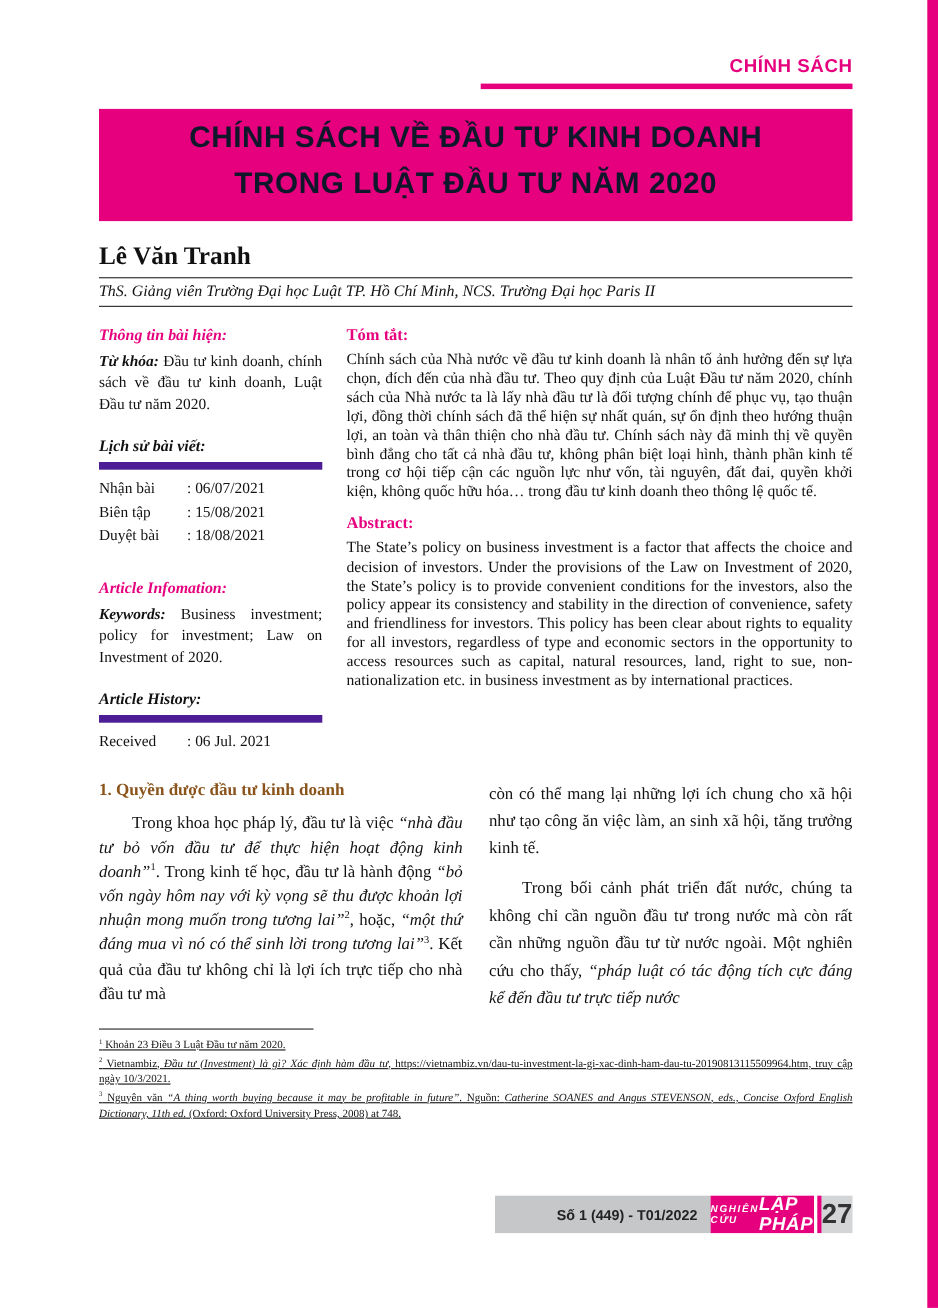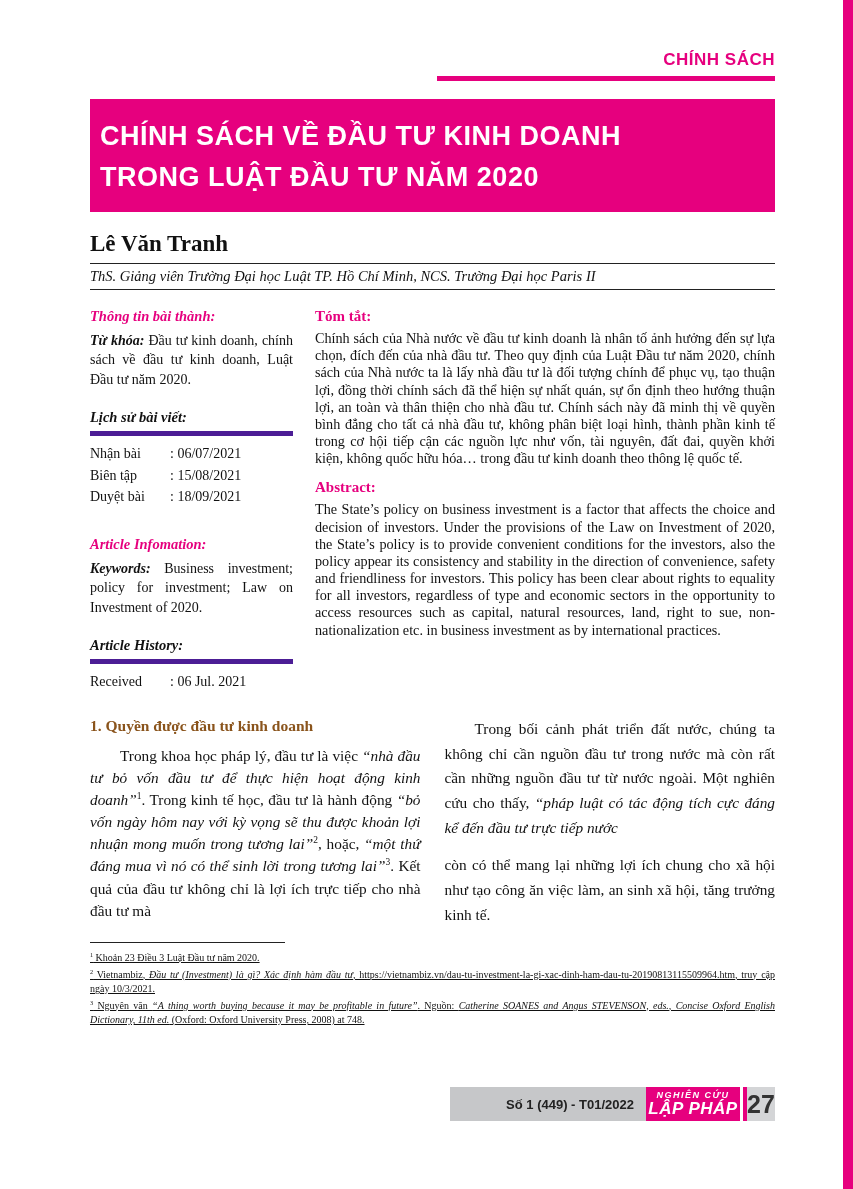--- a/index.html
+++ b/index.html
@@ -6,34 +6,34 @@
   html,body { background:#ffffff; }
   body { font-family:"Liberation Serif", serif; color:#111; }
   .page { position:relative; width:853px; height:1189px; background:#fff; padding:50px 78px 0 90px; overflow:hidden; }
 
   .edge-strip { position:absolute; top:0; right:0; width:10px; height:100%; background:var(--magenta,#e6007e); }
 
   .topbar { text-align:right; }
   .category { font-family:"Liberation Sans", sans-serif; font-weight:bold; font-size:17px; color:var(--magenta,#e6007e); letter-spacing:.5px; }
   .category-rule { margin-top:6px; margin-left:auto; width:338px; height:5px; background:var(--magenta,#e6007e); }
 
-  .title-banner { margin-top:18px; background:var(--magenta,#e6007e); color:#ffffff; text-align:left; padding:17px 10px 15px; }
+  .title-banner { margin-top:18px; background:var(--magenta,#e6007e); color:#0f172a; text-align:center; padding:6px 10px 15px; }
   .title-line { font-family:"Liberation Sans", sans-serif; font-weight:bold; font-size:27px; line-height:1.5; letter-spacing:.5px; }
 
   .author { margin-top:19px; font-size:23px; font-weight:bold; }
   .affiliation-box { margin-top:6px; border-top:1px solid #222; border-bottom:1px solid #222; padding:4px 0; }
   .affiliation { font-style:italic; font-size:14.5px; }
 
   .meta { display:flex; gap:22px; margin-top:18px; }
   .meta-left { width:203px; flex:none; }
   .meta-right { flex:1; }
   .meta-heading { color:var(--magenta,#e6007e); font-weight:bold; font-style:italic; font-size:14.5px; margin-bottom:6px; }
   .meta-heading.en { margin-top:28px; }
   .meta-text { font-size:14px; text-align:justify; line-height:1.38; }
-  .hist-heading { font-weight:bold; font-style:italic; font-size:14.5px; margin-top:20px; padding-bottom:5px; border-bottom:5px solid #4c1d95; }
+  .hist-heading { font-weight:bold; font-style:italic; font-size:14.5px; margin-top:20px; padding-bottom:5px; border-bottom:7px solid #4c1d95; }
   .hist-table { margin-top:7px; font-size:14px; }
   .hist-row { display:flex; line-height:1.55; }
   .hist-label { width:80px; flex:none; }
 
   .abs-heading { color:var(--magenta,#e6007e); font-weight:bold; font-size:15px; margin-bottom:5px; }
   .abs-text { font-size:14.2px; text-align:justify; line-height:1.21; }
   .abs-text + .abs-heading { margin-top:12px; }
 
   .body-cols { display:flex; gap:24px; margin-top:24px; }
   .col { flex:1; min-width:0; }
@@ -47,21 +47,21 @@
   .footnotes { margin-top:8px; }
   .footnote { font-size:10px; text-align:justify; line-height:1.45; margin-top:2px;text-decoration:underline; }
 
   sup { font-size:.62em; vertical-align:super; line-height:0; }
   .it { font-style:italic; }
   .bd { font-weight:bold; }
 
   .footer { position:absolute; bottom:68px; left:90px; right:78px; height:34px; display:flex; justify-content:flex-end; align-items:stretch; }
   .issue-bar { background:var(--footer-bar,#c6c7c9); width:196px; display:flex; align-items:center; justify-content:flex-end; padding-right:12px; }
   .issue-text { font-family:"Liberation Sans", sans-serif; font-weight:bold; font-size:13px; color:#222; }
-  .logo-block { background:var(--magenta,#e6007e); width:94px; display:flex; flex-direction:column; align-items:center; justify-content:center; color:#fff; font-family:"Liberation Sans", sans-serif; font-style:italic; }
+  .logo-block { background:var(--magenta,#e6007e); width:94px; display:flex; flex-direction:row; align-items:center; justify-content:center; color:#fff; font-family:"Liberation Sans", sans-serif; font-style:italic; }
   .logo-top { font-size:9px; font-weight:bold; letter-spacing:1.5px; }
   .logo-bottom { font-size:17px; font-weight:bold; letter-spacing:.5px; line-height:1.05; }
   .logo-divider { width:4px; background:var(--magenta,#e6007e); margin-left:3px; }
   .pagenum-block { background:var(--pagenum-bg,#d4d5d7); width:28px; display:flex; align-items:center; justify-content:flex-start; }
   .pagenum { font-family:"Liberation Sans", sans-serif; font-weight:bold; font-size:25px; color:#333; }
 </style>
 </head>
 <body>
 
 <div class="page">
@@ -78,36 +78,36 @@
   </div>
 
   <div class="author">Lê Văn Tranh</div>
 
   <div class="affiliation-box">
     <div class="affiliation">ThS. Giảng viên Trường Đại học Luật TP. Hồ Chí Minh, NCS. Trường Đại học Paris II</div>
   </div>
 
   <div class="meta">
     <aside class="meta-left">
-      <div class="meta-heading">Thông tin bài thành:</div>
+      <div class="meta-heading">Thông tin bài hiện:</div>
       <p class="meta-text"><span class="it bd">Từ khóa:</span><span> Đầu tư kinh doanh, chính sách về đầu tư kinh doanh, Luật Đầu tư năm 2020.</span></p>
 
       <div class="hist-heading">Lịch sử bài viết:</div>
       <div class="hist-table">
         <div class="hist-row">
           <span class="hist-label">Nhận bài</span>
           <span class="hist-value">: 06/07/2021</span>
         </div>
         <div class="hist-row">
           <span class="hist-label">Biên tập</span>
           <span class="hist-value">: 15/08/2021</span>
         </div>
         <div class="hist-row">
           <span class="hist-label">Duyệt bài</span>
-          <span class="hist-value">: 18/09/2021</span>
+          <span class="hist-value">: 18/08/2021</span>
         </div>
       </div>
 
       <div class="meta-heading en">Article Infomation:</div>
       <p class="meta-text"><span class="it bd">Keywords:</span><span> Business investment; policy for investment; Law on Investment of 2020.</span></p>
 
       <div class="hist-heading">Article History:</div>
       <div class="hist-table">
         <div class="hist-row">
           <span class="hist-label">Received</span>
@@ -123,22 +123,22 @@
       <p class="abs-text">The State’s policy on business investment is a factor that affects the choice and decision of investors. Under the provisions of the Law on Investment of 2020, the State’s policy is to provide convenient conditions for the investors, also the policy appear its consistency and stability in the direction of convenience, safety and friendliness for investors. This policy has been clear about rights to equality for all investors, regardless of type and economic sectors in the opportunity to access resources such as capital, natural resources, land, right to sue, non-nationalization etc. in business investment as by international practices.</p>
     </section>
   </div>
 
   <div class="body-cols">
     <div class="col col-left">
       <h2 class="sec-heading">1. Quyền được đầu tư kinh doanh</h2>
       <p class="body-p indent"><span>Trong khoa học pháp lý, đầu tư là việc </span><span class="it">“nhà đầu tư bỏ vốn đầu tư để thực hiện hoạt động kinh doanh”</span><sup>1</sup><span>. Trong kinh tế học, đầu tư là hành động </span><span class="it">“bỏ vốn ngày hôm nay với kỳ vọng sẽ thu được khoản lợi nhuận mong muốn trong tương lai”</span><sup>2</sup><span>, hoặc, </span><span class="it">“một thứ đáng mua vì nó có thể sinh lời trong tương lai”</span><sup>3</sup><span>. Kết quả của đầu tư không chỉ là lợi ích trực tiếp cho nhà đầu tư mà</span></p>
     </div>
     <div class="col col-right">
+      <p class="body-p"><span>còn có thể mang lại những lợi ích chung cho xã hội như tạo công ăn việc làm, an sinh xã hội, tăng trưởng kinh tế.</span></p>
       <p class="body-p indent"><span>Trong bối cảnh phát triển đất nước, chúng ta không chỉ cần nguồn đầu tư trong nước mà còn rất cần những nguồn đầu tư từ nước ngoài. Một nghiên cứu cho thấy, </span><span class="it">“pháp luật có tác động tích cực đáng kể đến đầu tư trực tiếp nước</span></p>
-      <p class="body-p"><span>còn có thể mang lại những lợi ích chung cho xã hội như tạo công ăn việc làm, an sinh xã hội, tăng trưởng kinh tế.</span></p>
     </div>
   </div>
 
   <div class="footnote-rule"></div>
   <div class="footnotes">
     <p class="footnote"><sup>1</sup><span> Khoản 23 Điều 3 Luật Đầu tư năm 2020.</span></p>
     <p class="footnote"><sup>2</sup><span> Vietnambiz, </span><span class="it">Đầu tư (Investment) là gì? Xác định hàm đầu tư</span><span>, https://vietnambiz.vn/dau-tu-investment-la-gi-xac-dinh-ham-dau-tu-20190813115509964.htm, truy cập ngày 10/3/2021.</span></p>
     <p class="footnote"><sup>3</sup><span> Nguyên văn </span><span class="it">“A thing worth buying because it may be profitable in future”</span><span>. Nguồn: </span><span class="it">Catherine SOANES and Angus STEVENSON, eds., Concise Oxford English Dictionary, 11th ed.</span><span> (Oxford: Oxford University Press, 2008) at 748.</span></p>
   </div>
 

